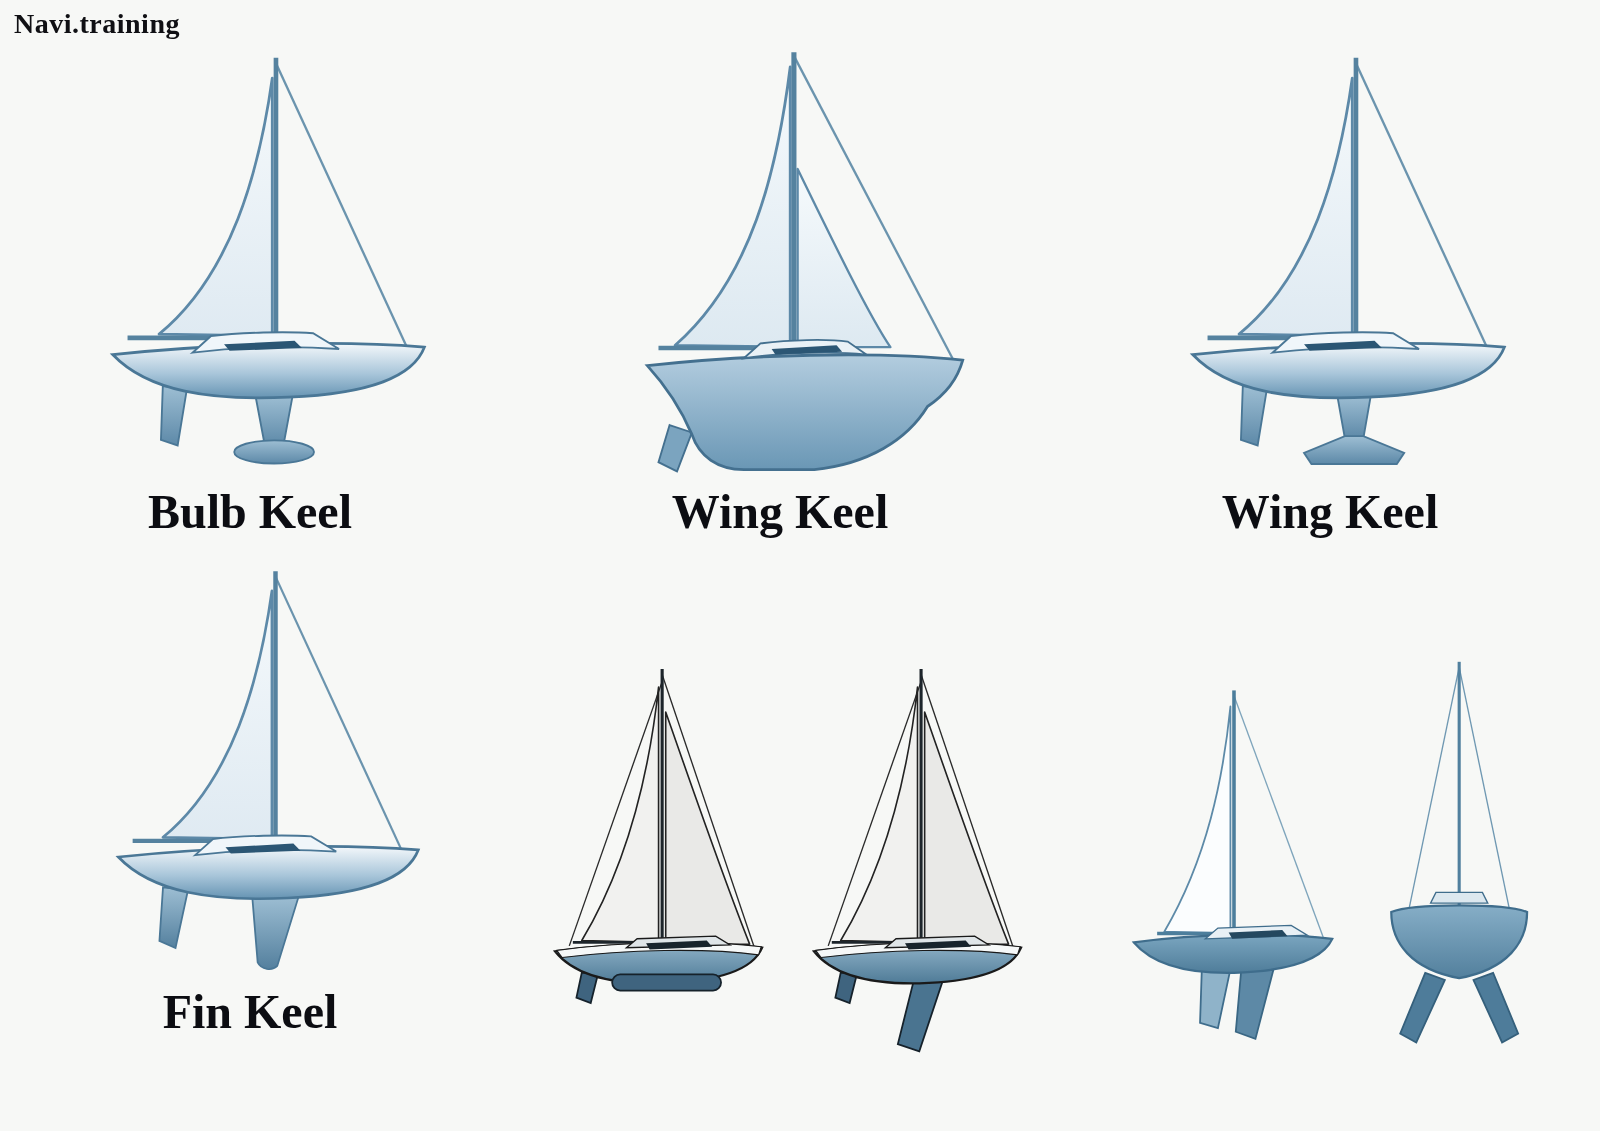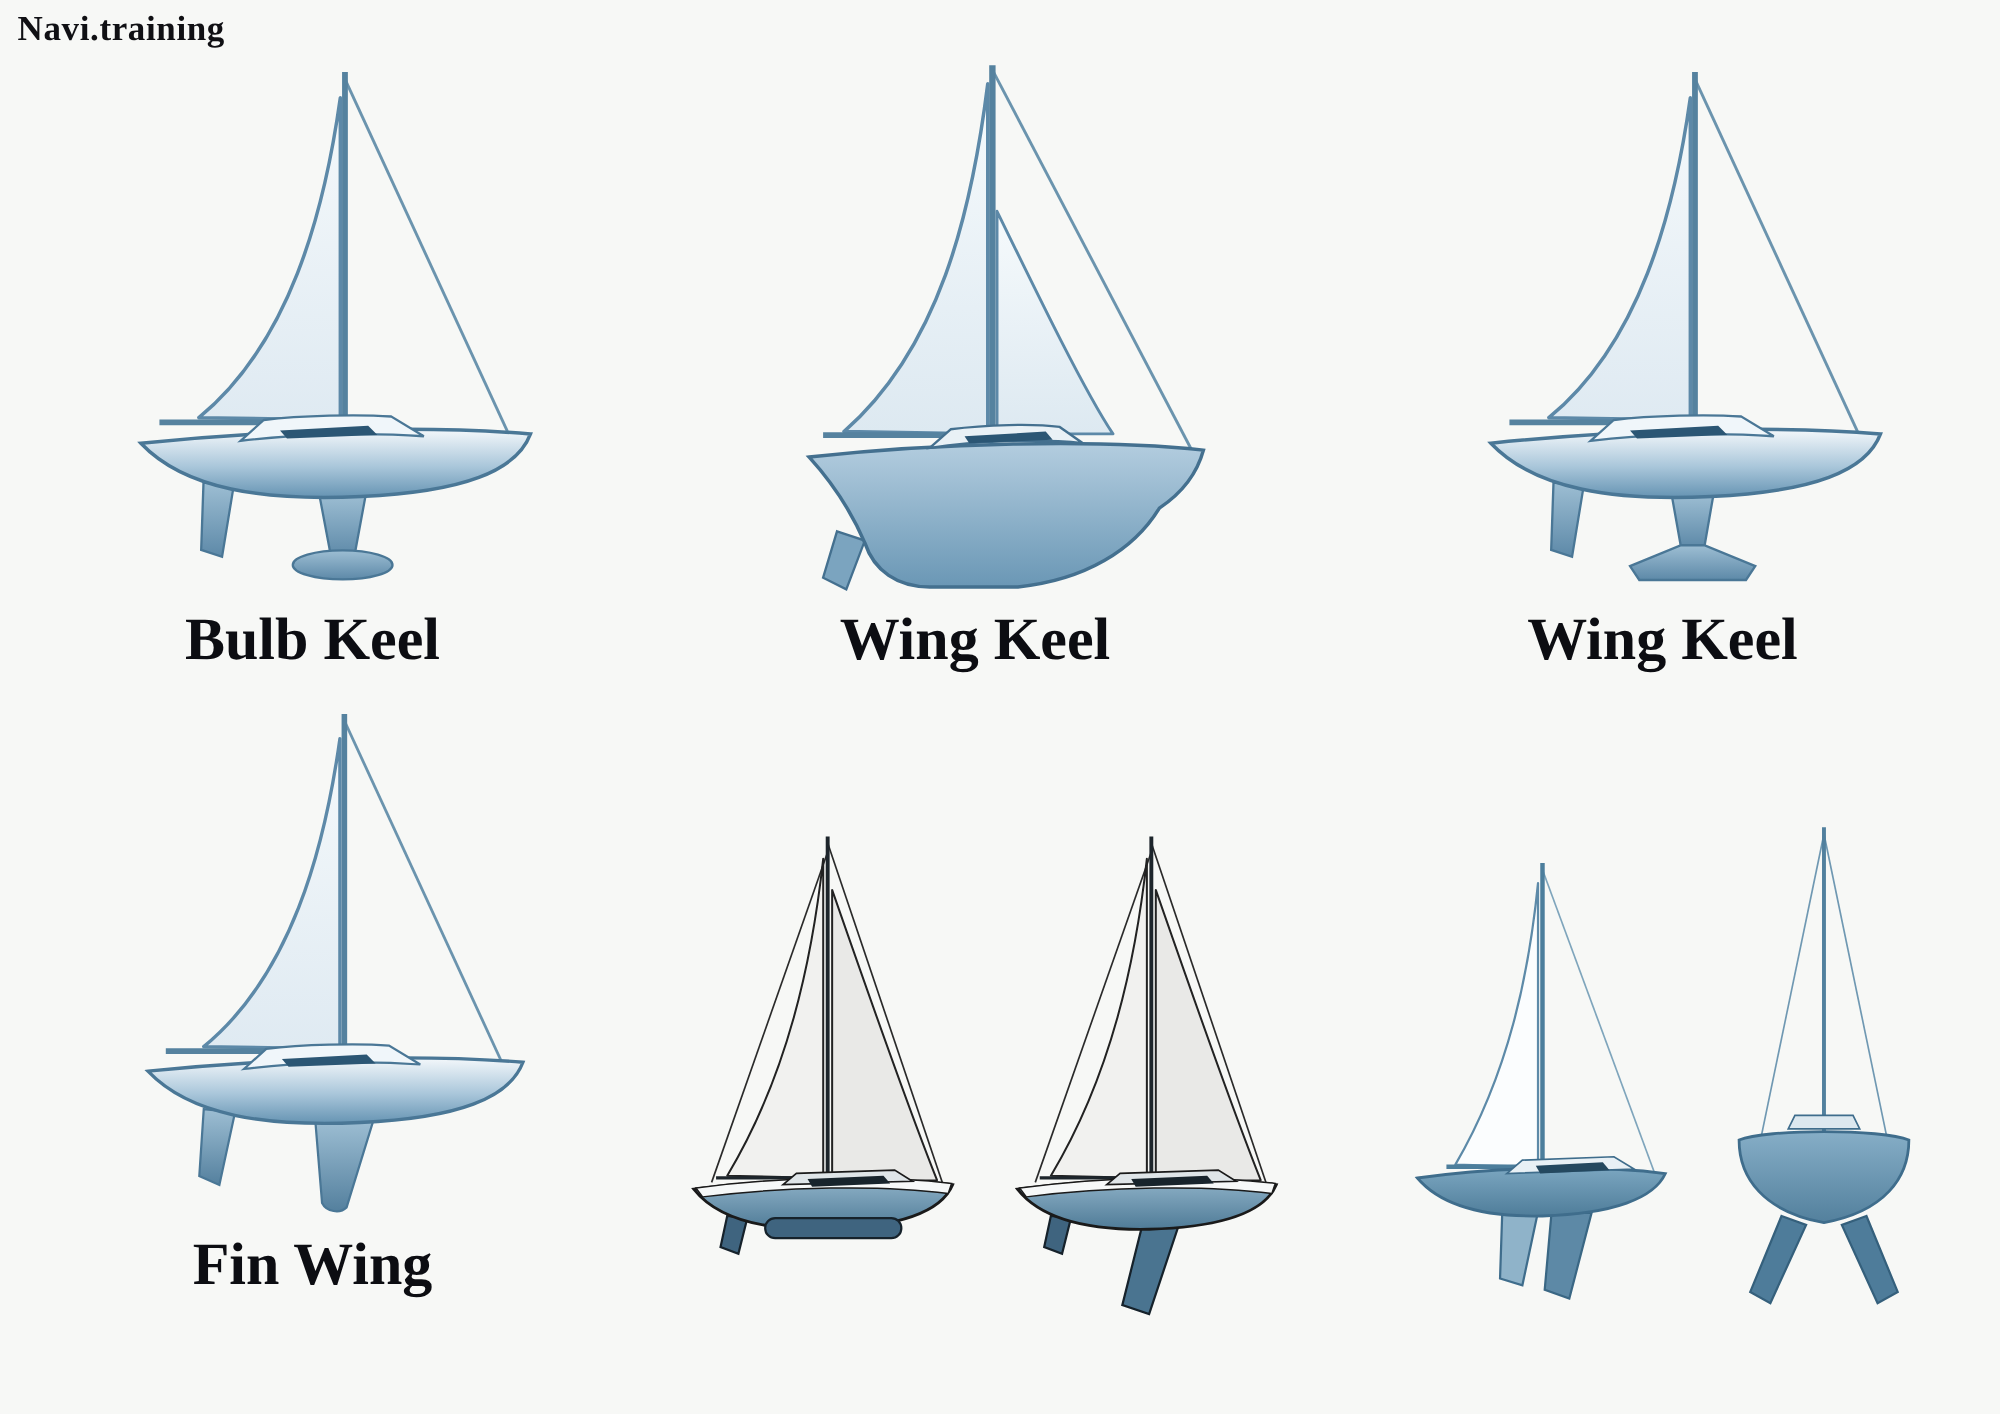--- a/index.html
+++ b/index.html
@@ -167,21 +167,21 @@
           <line x1="238" y1="18" x2="238" y2="326" stroke="#55829f" stroke-width="5"></line>
           <line x1="242" y1="320" x2="78" y2="320" stroke="#55829f" stroke-width="5"></line>
           <path d="M 112 372 L 140 375 L 126 440 L 108 432 Z" fill="url(#f_keel)" stroke="#4a7796" stroke-width="2"></path>
           <path d="M 212 383 L 264 382 L 240 460 C 234 466 222 464 218 456 Z" fill="url(#f_keel)" stroke="#4a7796" stroke-width="2"></path>
           <path d="M 62 338 C 170 327 300 322 398 330 C 386 362 340 380 252 384 C 168 388 100 378 62 338 Z" fill="url(#f_hull)" stroke="#4a7796" stroke-width="3"></path>
           <path d="M 148 336 L 168 318 C 200 314 250 313 278 315 L 306 332 C 250 328 190 331 148 336 Z" fill="#f0f6fa" stroke="#4a7796" stroke-width="2"></path>
           <path d="M 182 327 L 258 323 L 266 331 L 188 334 Z" fill="#2b5674"></path>
         </g>
       </svg>
     </div>
-    <div class="keel-label">Fin Wing</div>
+    <div class="keel-label">Fin Keel</div>
   </div>
 
   <div class="cell">
     <div class="art">
       <svg width="500" height="420" viewBox="0 0 560 470">
         <defs>
           <linearGradient id="c_hull" x1="0" y1="0" x2="0" y2="1">
             <stop offset="0" stop-color="#8fb2c8"></stop>
               <stop offset="1" stop-color="#4f7b97"></stop>
           </linearGradient>

